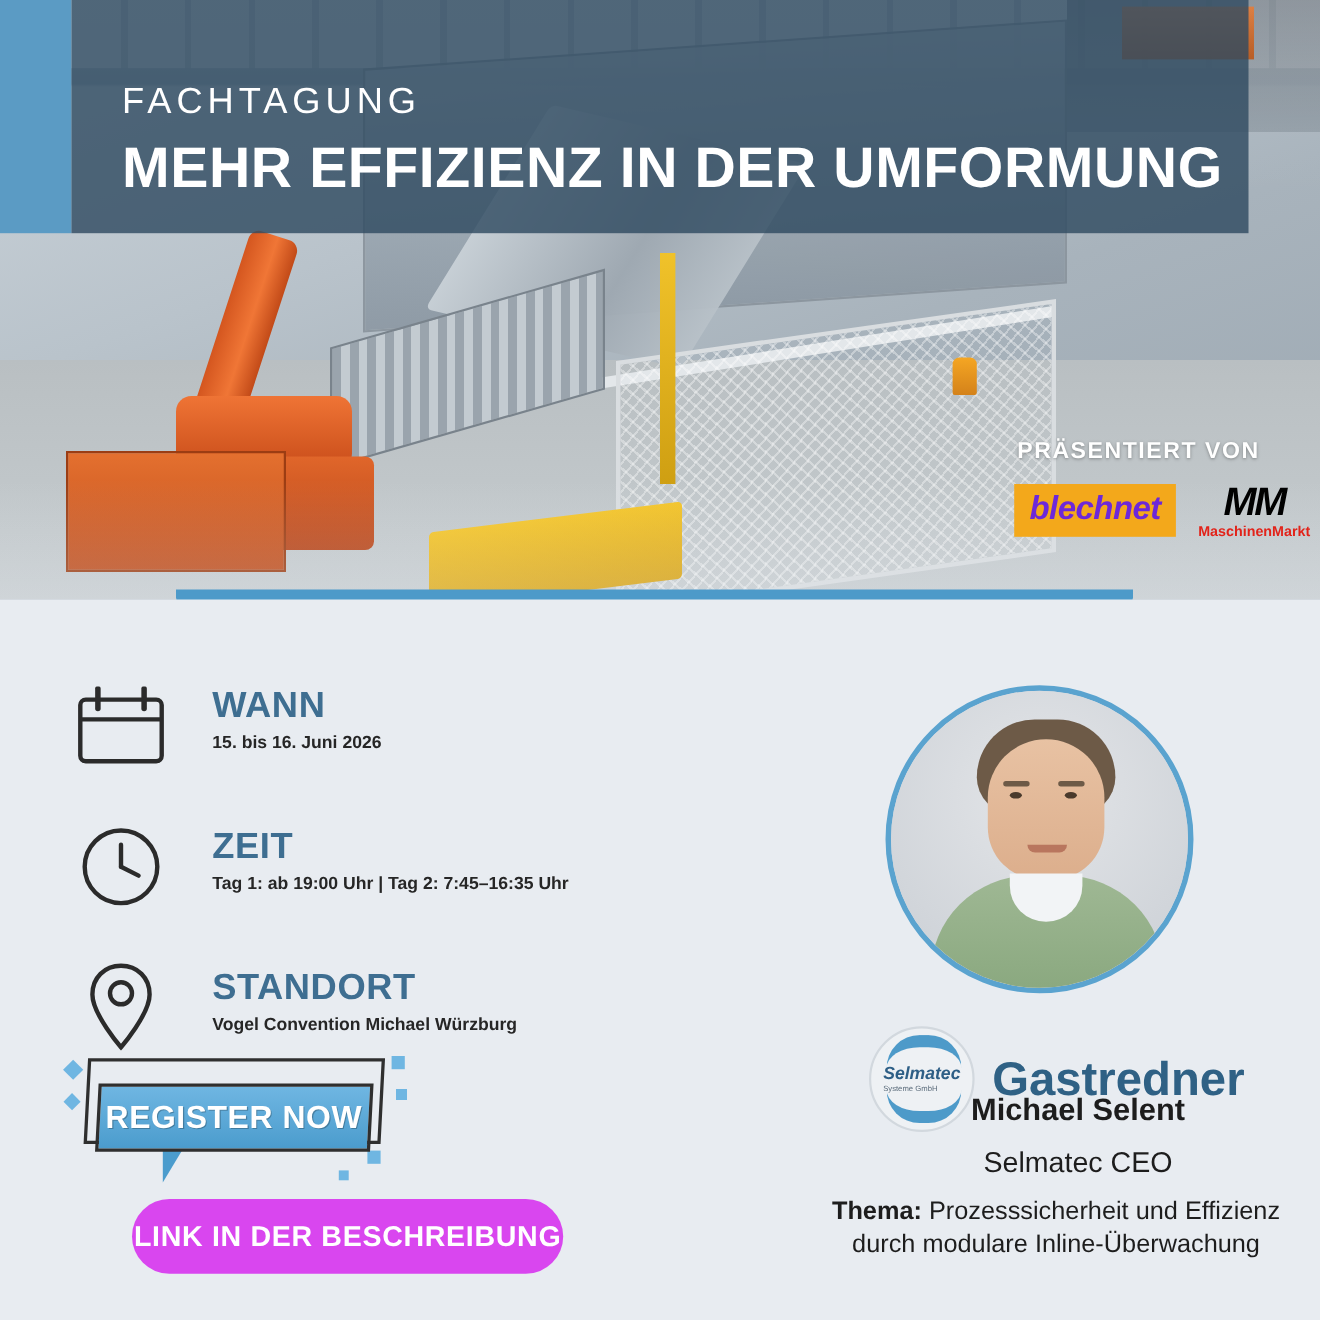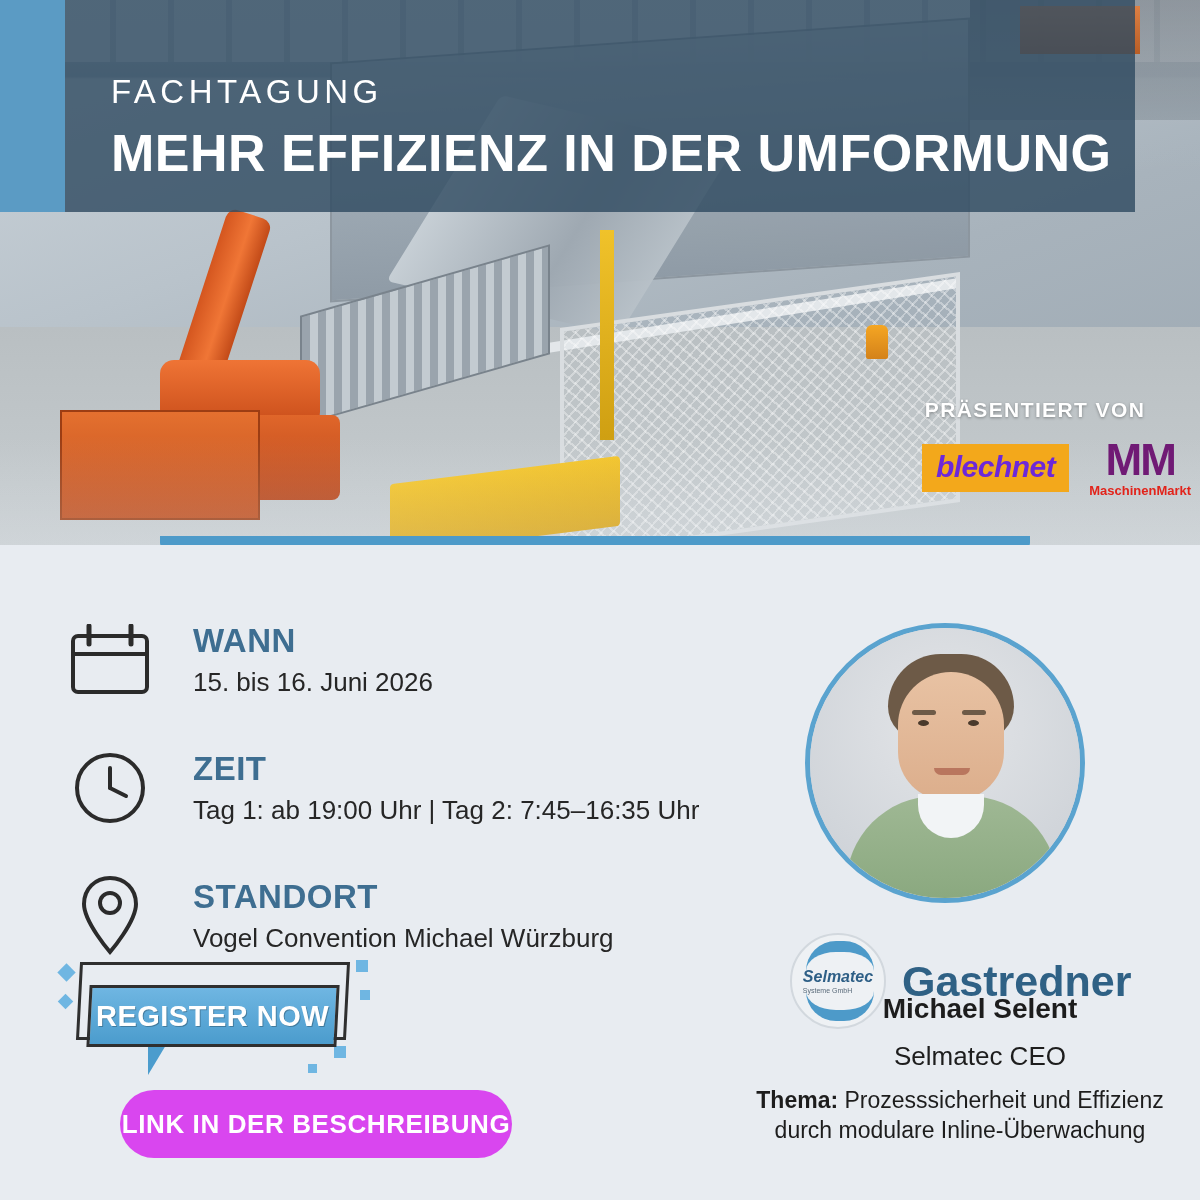--- a/index.html
+++ b/index.html
@@ -169,21 +169,21 @@
   }
   .logos { display: flex; align-items: center; gap: 20px; justify-content: center; margin-top: 16px; }
   .logo-blechnet {
     background: #f3a81b; color: #6d28d9;
     font-size: 30px; font-weight: 700; font-style: italic;
     padding: 8px 14px 10px; line-height: 1;
     letter-spacing: -0.5px;
     margin-left: 43px;
   }
   .logo-mm { text-align: center; line-height: 1; }
-  .logo-mm .mm { color: #701a75; font-size: 44px; font-weight: 700; letter-spacing: -2px; }
+  .logo-mm .mm { color: #000000; font-size: 36px; font-weight: 700; letter-spacing: -2px; font-style: italic; }
   .logo-mm .mm-sub { color: #e2231a; font-size: 13px; font-weight: 700; margin-top: 2px; }
 
   
   .blue-bar {
     position: absolute; left: 160px; top: 536px;
     width: 870px; height: 14px;
     background: #4d9ac9;
     border-radius: 0 0 7px 7px;
   }
 
@@ -198,21 +198,21 @@
   .info-icon {
     width: 96px; height: 80px;
     display: flex; align-items: center; justify-content: center;
     flex-shrink: 0;
   }
   .info-text { padding-left: 35px; padding-top: 2px; }
   .info-label {
     color: #3e6e91; font-size: 33px; font-weight: 700; letter-spacing: 0.5px;
   }
   .info-value {
-    color: #262626; font-size: 26px; font-weight: 400; margin-top: 7px;
+    color: #262626; font-size: 16px; font-weight: 700; margin-top: 7px;
   }
 
   
   .register-wrap { position: absolute; left: 60px; top: 415px; width: 320px; height: 130px; }
   .reg-outline {
     position: absolute; left: 18px; top: 2px; width: 270px; height: 78px;
     border: 3px solid #2f2f2f;
     transform: skewX(-3deg);
   }
   .reg-btn {

